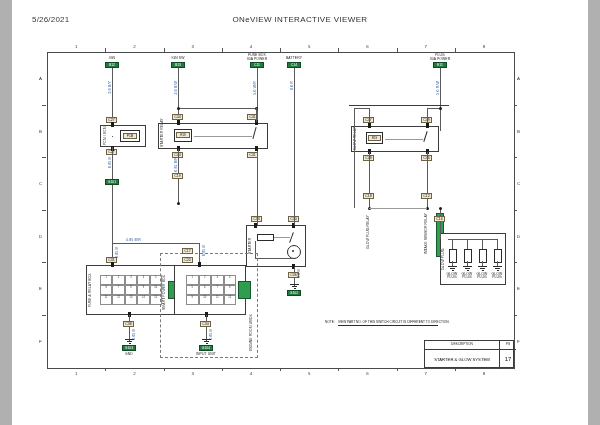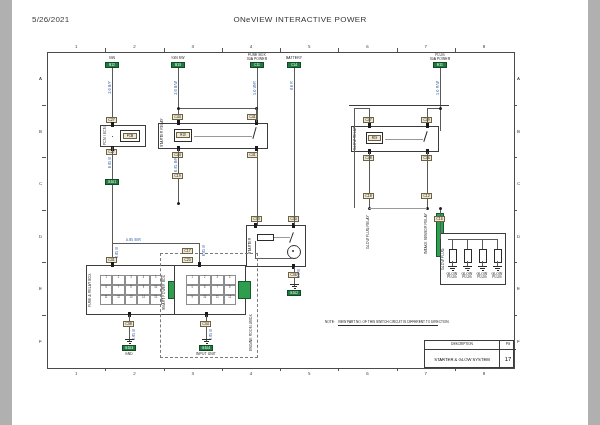--- a/index.html
+++ b/index.html
@@ -100,21 +100,21 @@
   .tb-hdr{font-size:3.2px;color:#222;text-align:center;line-height:7px;border-bottom:1px solid #3c3c3c;}
   .greenhl{position:absolute;background:#2fa04f;border:1px solid #14582c;}
 </style>
 </head>
 <body>
 
 <div id="page">
 
   <div id="viewer-header">
     <div id="doc-date">5/26/2021</div>
-    <div id="doc-title">ONeVIEW INTERACTIVE POWER</div>
+    <div id="doc-title">ONeVIEW INTERACTIVE VIEWER</div>
   </div>
 
   <div class="ruler" id="ruler-top">
       <div class="col-num" style="left: 29.125px;">1</div>
       <div class="col-tick" style="left: 58.25px;"></div>
       <div class="col-num" style="left: 87.375px;">2</div>
       <div class="col-tick" style="left: 116.5px;"></div>
       <div class="col-num" style="left: 145.625px;">3</div>
       <div class="col-tick" style="left: 174.75px;"></div>
       <div class="col-num" style="left: 203.875px;">4</div>

